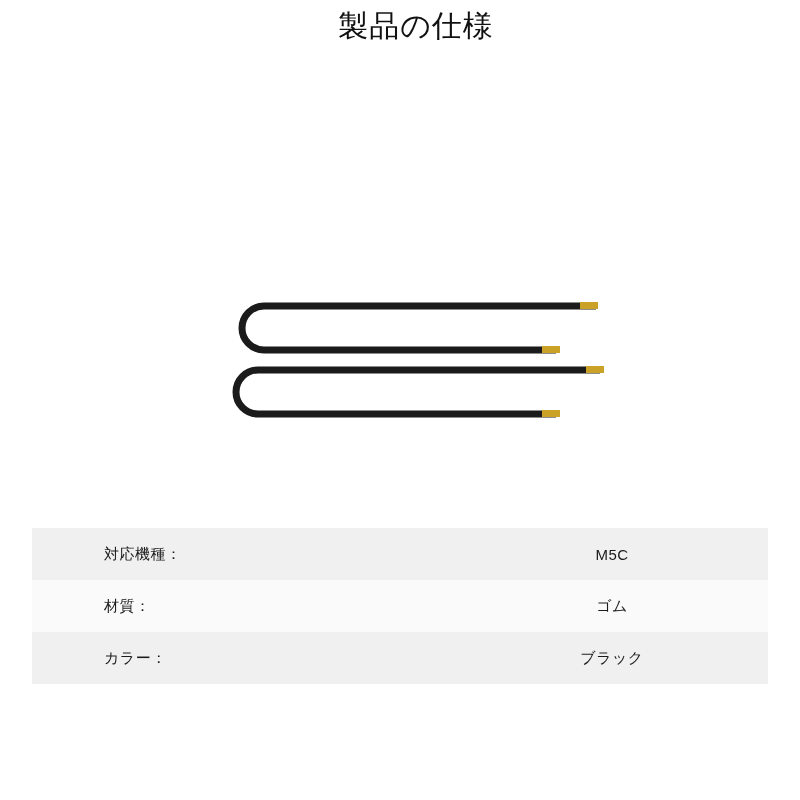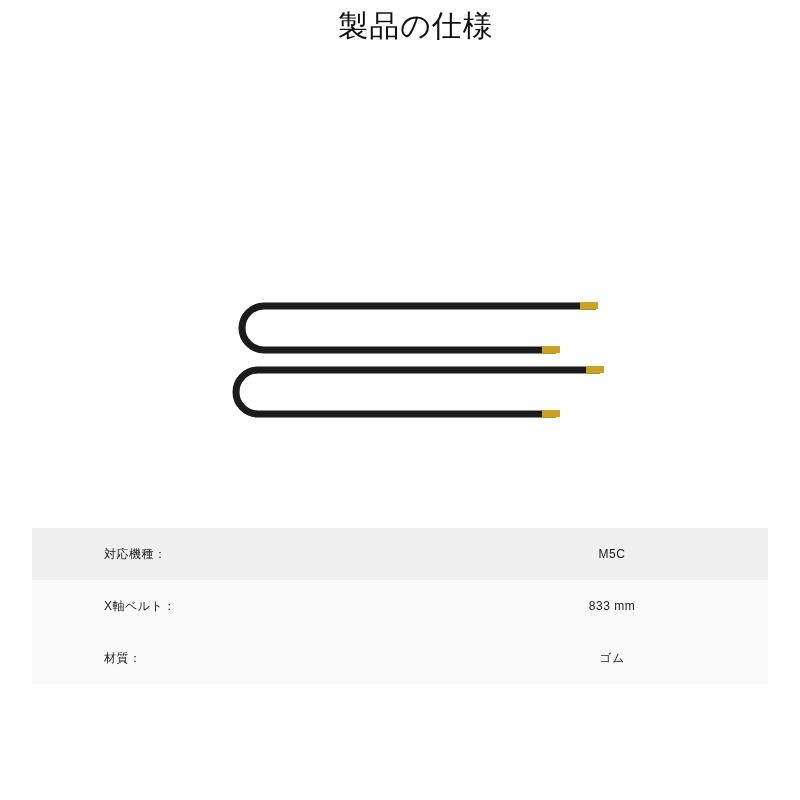--- a/index.html
+++ b/index.html
@@ -54,21 +54,21 @@
   .spec-table tr {
     height: 52px;
   }
   .spec-table tr.odd-row {
     background: #f0f0f0;
   }
   .spec-table tr.even-row {
     background: #fafafa;
   }
   .spec-table td {
-    font-size: 12px;
+    font-size: 15px;
     font-weight: 500;
     color: #1a1a1a;
     vertical-align: middle;
     padding: 16px;
   }
   .spec-label {
     width: 340px;
     padding-left: 72px !important;
     letter-spacing: 0.5px;
   }
@@ -103,23 +103,23 @@
     </svg>
   </div>
 
   <table class="spec-table">
     <tbody>
       <tr class="odd-row">
         <td class="spec-label">対応機種：</td>
         <td class="spec-value">M5C</td>
       </tr>
       <tr class="even-row">
-        <td class="spec-label">X軸ベルト：</td>
-        <td class="spec-value">833 mm</td>
-      </tr>
-      <tr class="even-row">
         <td class="spec-label">材質：</td>
         <td class="spec-value">ゴム</td>
+      </tr>
+      <tr class="odd-row">
+        <td class="spec-label">カラー：</td>
+        <td class="spec-value">ブラック</td>
       </tr>
     </tbody>
   </table>
 
 </div>
 
 </body></html>

